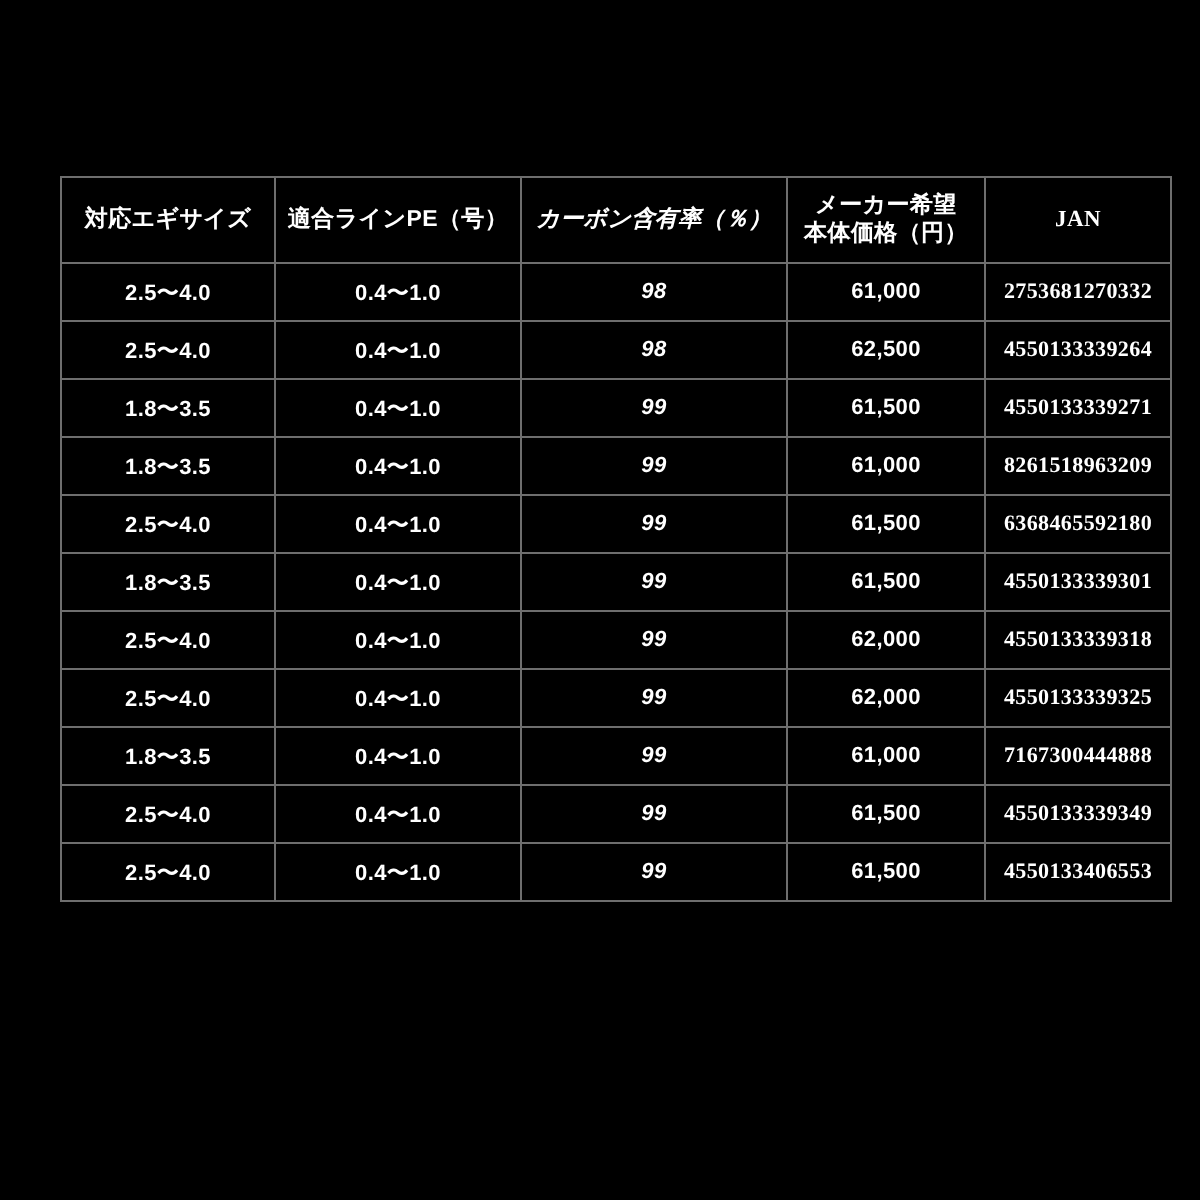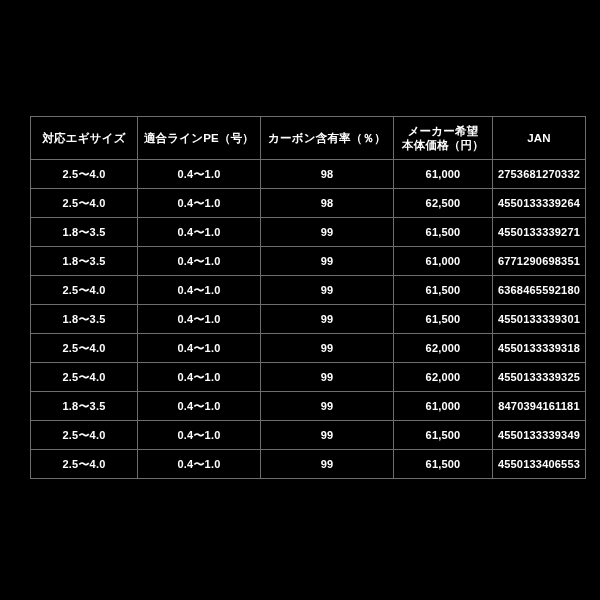--- a/index.html
+++ b/index.html
@@ -24,21 +24,20 @@
   .table-wrap {
     position: absolute;
     left: 30px;
     top: 88px;
     width: 540px;
   }
   table.spec {
     border-collapse: collapse;
     width: 540px;
     table-layout: fixed;
-    margin-top: 28px;
   }
   table.spec th,
   table.spec td {
     border: 1px solid #6e6e6e;
     text-align: center;
     vertical-align: middle;
     color: #ffffff;
     background: #000000;
   }
   table.spec th {
@@ -51,23 +50,23 @@
   }
   table.spec td {
     height: 26px;
     font-size: 11px;
     font-weight: bold;
     padding: 1px;
     letter-spacing: 0.2px;
   }
   .col0 { width: 104px; }
   .col1 { width: 120px; }
-  .col2 { width: 130px; }
+  .col2 { width: 130px; font-style: italic; }
   .col3 { width: 96px; }
-  .col4 { width: 90px; }
+  .col4 { width: 90px; font-family: Liberation Serif, serif; }
   .th-two-line span { display: block; text-align: center; }
 </style>
 </head>
 <body>
 
 <div class="page">
   <div class="table-wrap">
     <table class="spec">
       <thead>
         <tr>
@@ -109,21 +108,21 @@
             <td class="col1">0.4〜1.0</td>
             <td class="col2">99</td>
             <td class="col3">61,500</td>
             <td class="col4">4550133339271</td>
           </tr>
           <tr>
             <td class="col0">1.8〜3.5</td>
             <td class="col1">0.4〜1.0</td>
             <td class="col2">99</td>
             <td class="col3">61,000</td>
-            <td class="col4">6771290698351</td>
+            <td class="col4">8261518963209</td>
           </tr>
           <tr>
             <td class="col0">2.5〜4.0</td>
             <td class="col1">0.4〜1.0</td>
             <td class="col2">99</td>
             <td class="col3">61,500</td>
             <td class="col4">6368465592180</td>
           </tr>
           <tr>
             <td class="col0">1.8〜3.5</td>
@@ -144,21 +143,21 @@
             <td class="col1">0.4〜1.0</td>
             <td class="col2">99</td>
             <td class="col3">62,000</td>
             <td class="col4">4550133339325</td>
           </tr>
           <tr>
             <td class="col0">1.8〜3.5</td>
             <td class="col1">0.4〜1.0</td>
             <td class="col2">99</td>
             <td class="col3">61,000</td>
-            <td class="col4">8470394161181</td>
+            <td class="col4">7167300444888</td>
           </tr>
           <tr>
             <td class="col0">2.5〜4.0</td>
             <td class="col1">0.4〜1.0</td>
             <td class="col2">99</td>
             <td class="col3">61,500</td>
             <td class="col4">4550133339349</td>
           </tr>
           <tr>
             <td class="col0">2.5〜4.0</td>

